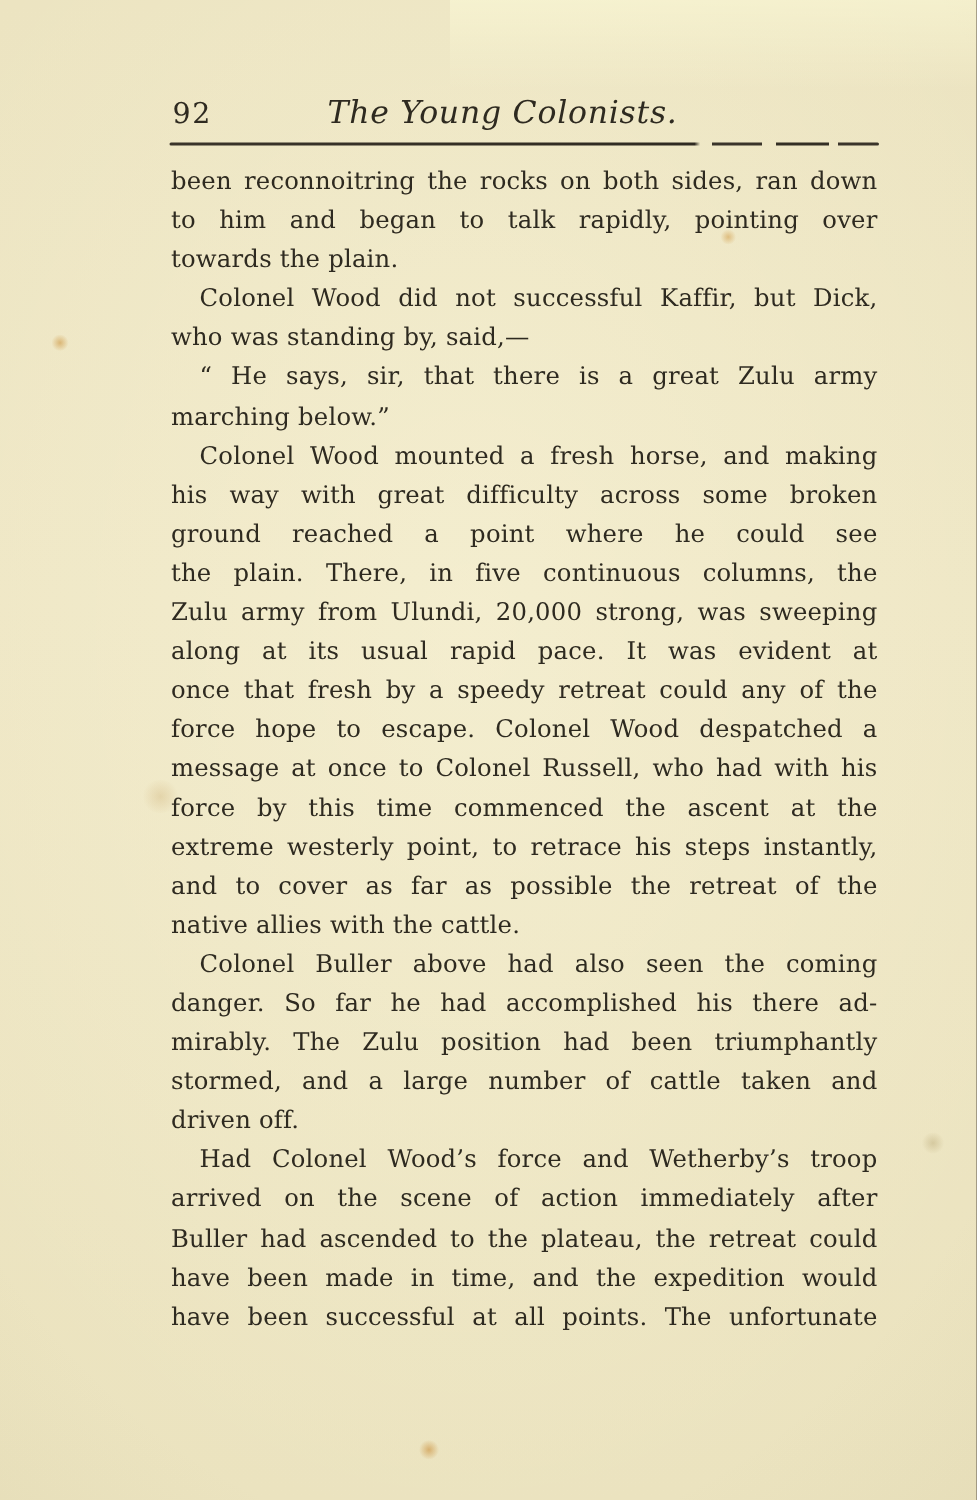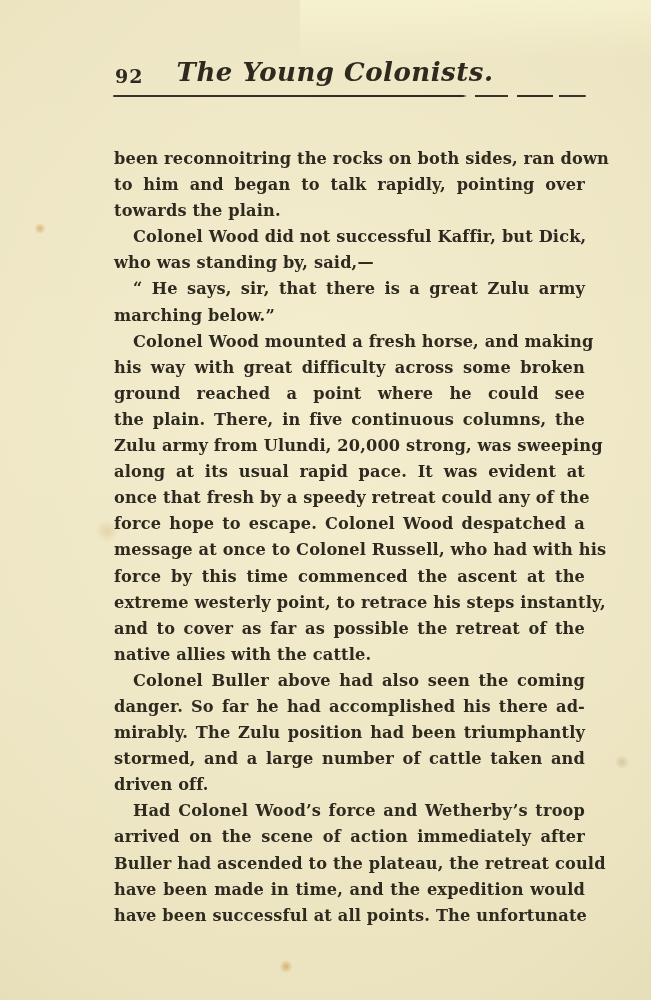--- a/index.html
+++ b/index.html
@@ -10,21 +10,20 @@
   #page {
     position: relative;
     width: 651px;
     height: 1000px;
     overflow: hidden;
     background:
       radial-gradient(ellipse 120% 110% at 48% 42%, rgba(255,252,228,0.35) 0%, rgba(255,252,228,0.0) 55%, rgba(150,135,80,0.18) 100%),
       linear-gradient(180deg, #ece4c1 0%, #eee6c4 40%, #ebe3bf 100%);
     font-family: "DejaVu Serif", "Liberation Serif", serif;
     color: #2e2a20;
-    font-weight: bold;
   }
   
   #glare {
     position: absolute;
     left: 300px; top: 0;
     width: 351px; height: 60px;
     background: linear-gradient(180deg, rgba(255,255,220,0.45), rgba(255,255,220,0));
     pointer-events: none;
   }
   .stain {
@@ -57,21 +56,21 @@
     font-size: 19px;
     letter-spacing: 1px;
   }
   #running-title {
     position: absolute;
     left: 0;
     right: 28px;
     bottom: 0;
     text-align: center;
     font-style: italic;
-    font-size: 26px;
+    font-size: 21px;
     letter-spacing: 0.5px;
   }
   #header-rule {
     position: absolute;
     left: 113px;
     top: 95px;
     width: 473px;
     height: 2px;
     background: linear-gradient(to right,
       #3a342a 0%, #2f2a21 74%,
@@ -82,21 +81,20 @@
       rgba(58,52,42,0) 93%, rgba(58,52,42,0) 94.2%,
       #3a342a 94.2%, #3a342a 100%);
     border-radius: 1px;
   }
 
   #text-block {
     position: absolute;
     left: 114px;
     top: 108px;
     width: 471px;
-    margin-top: 38px;
   }
   .line {
     font-size: 16.2px;
     line-height: 26.1px;
     height: 26.1px;
     letter-spacing: 0.15px;
     white-space: nowrap;
     text-align: justify;
     text-align-last: justify;
   }

